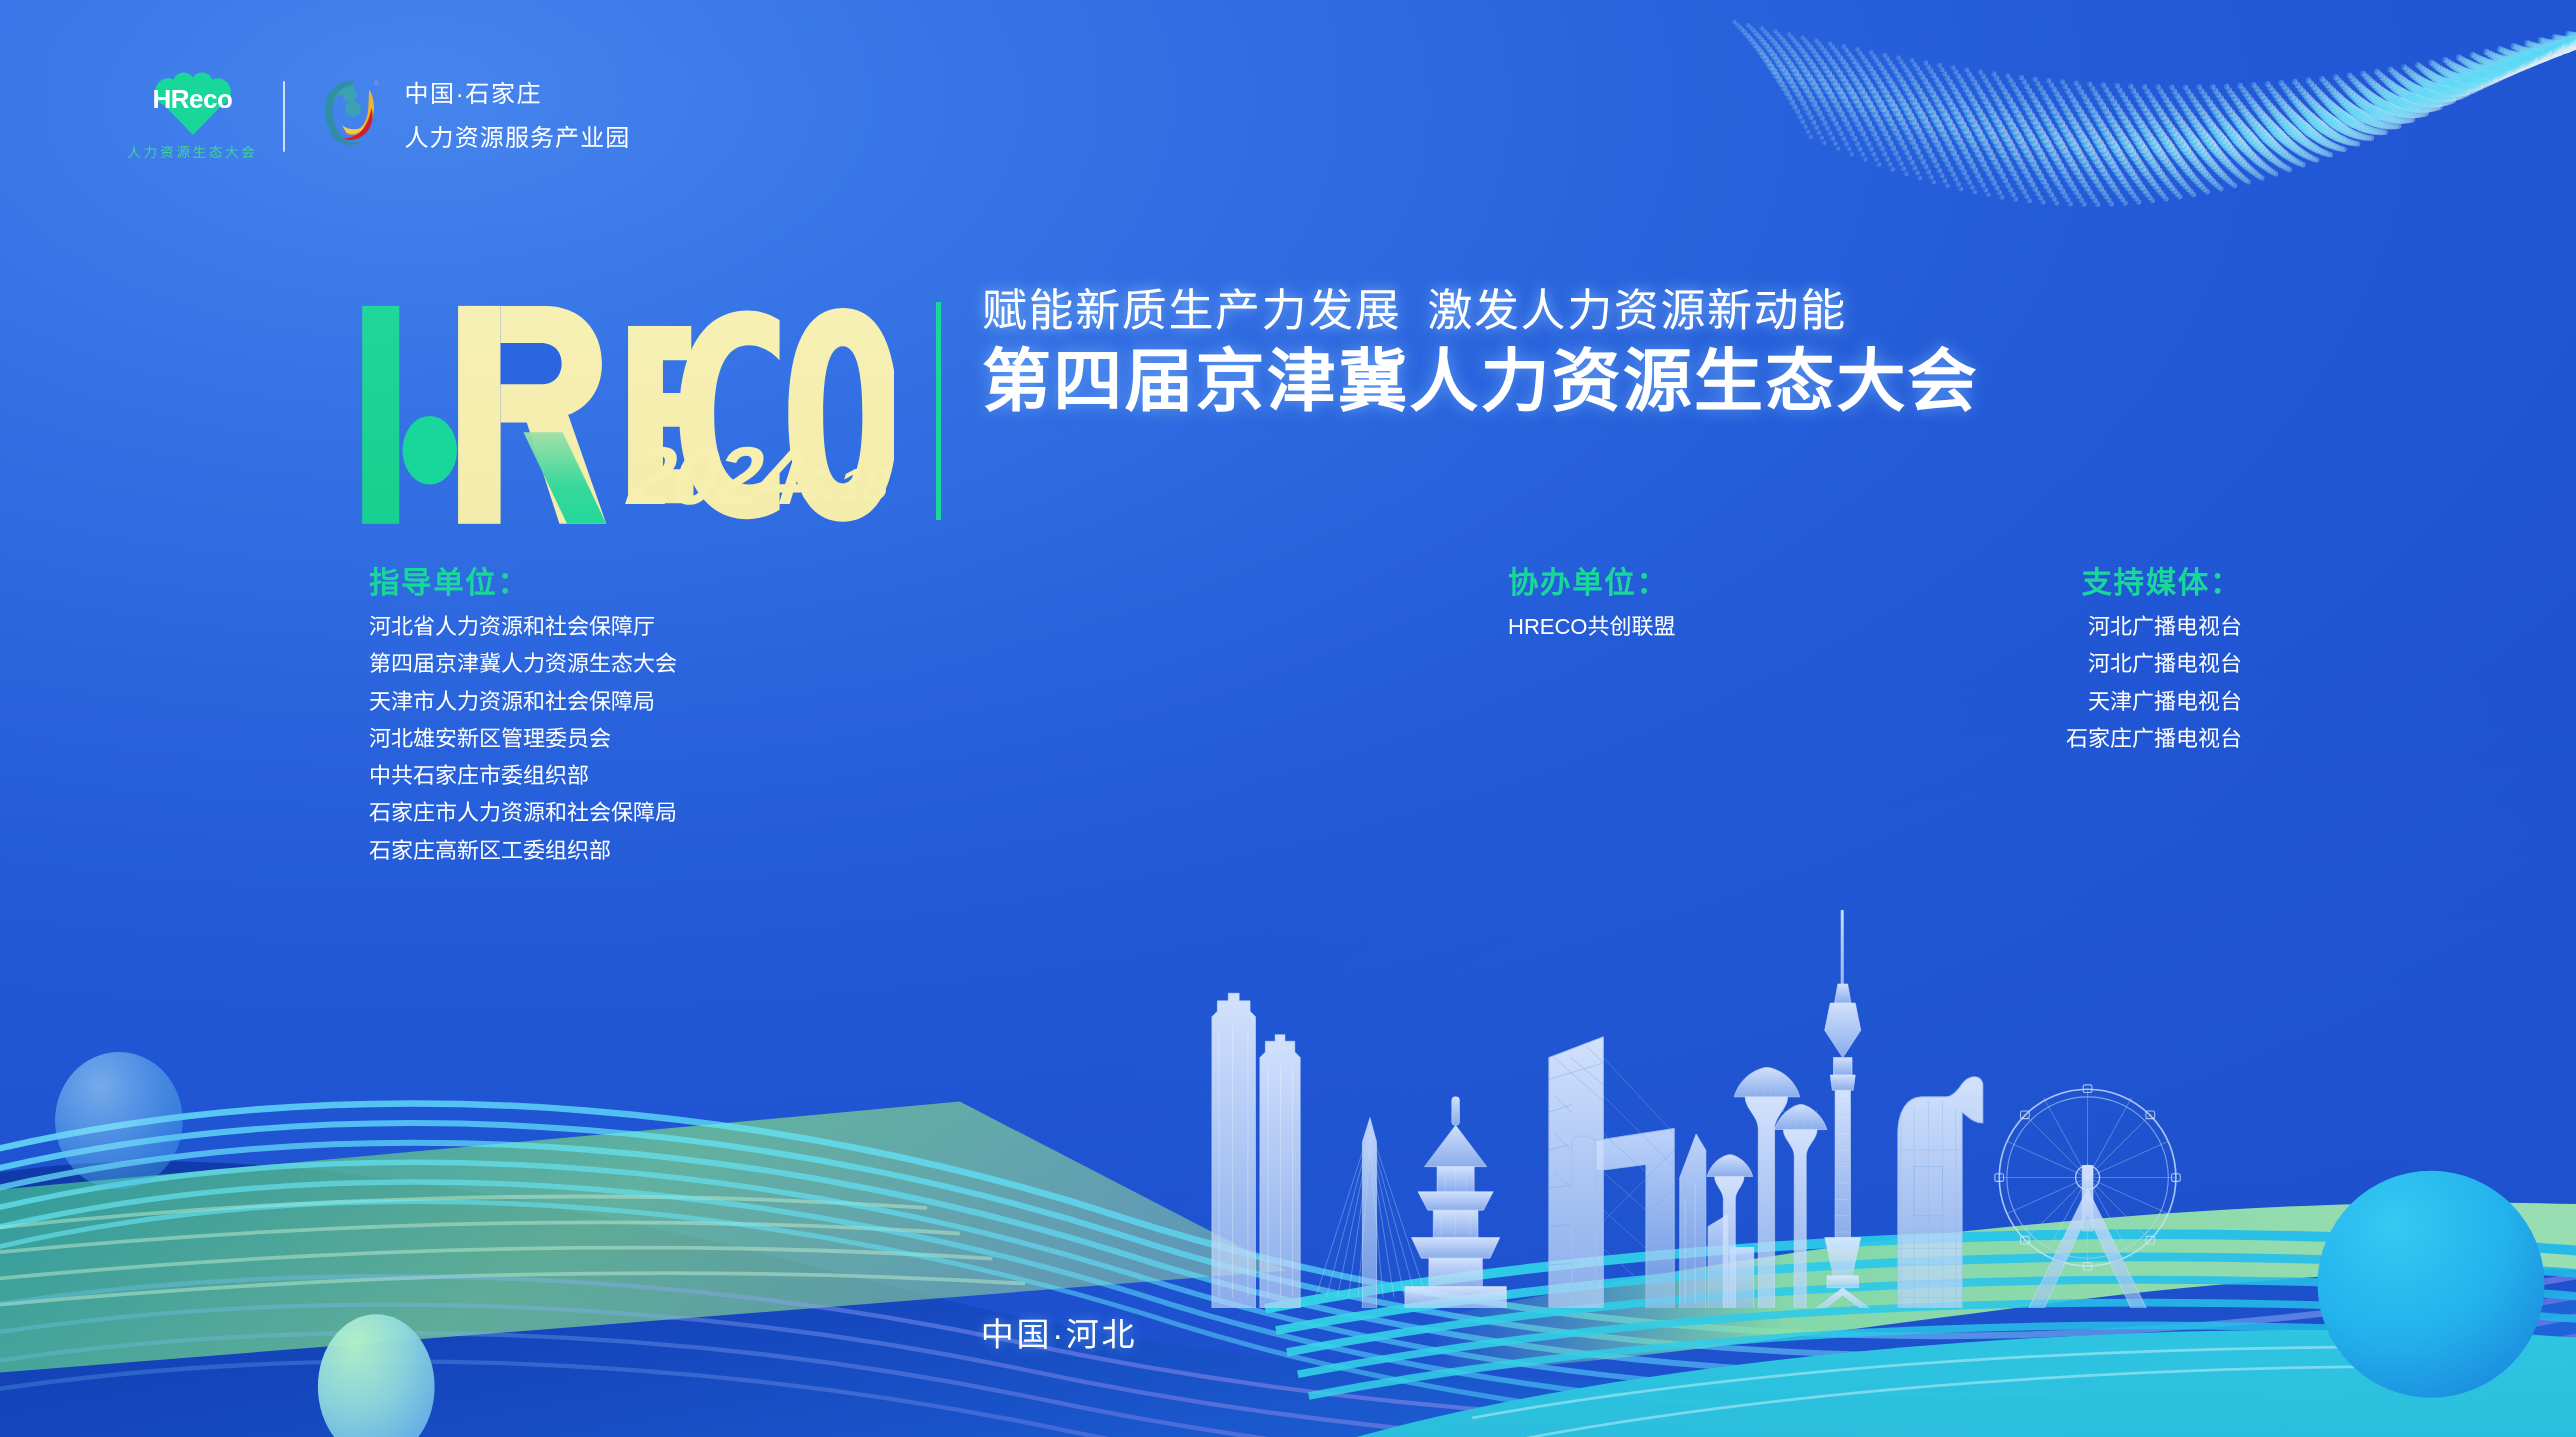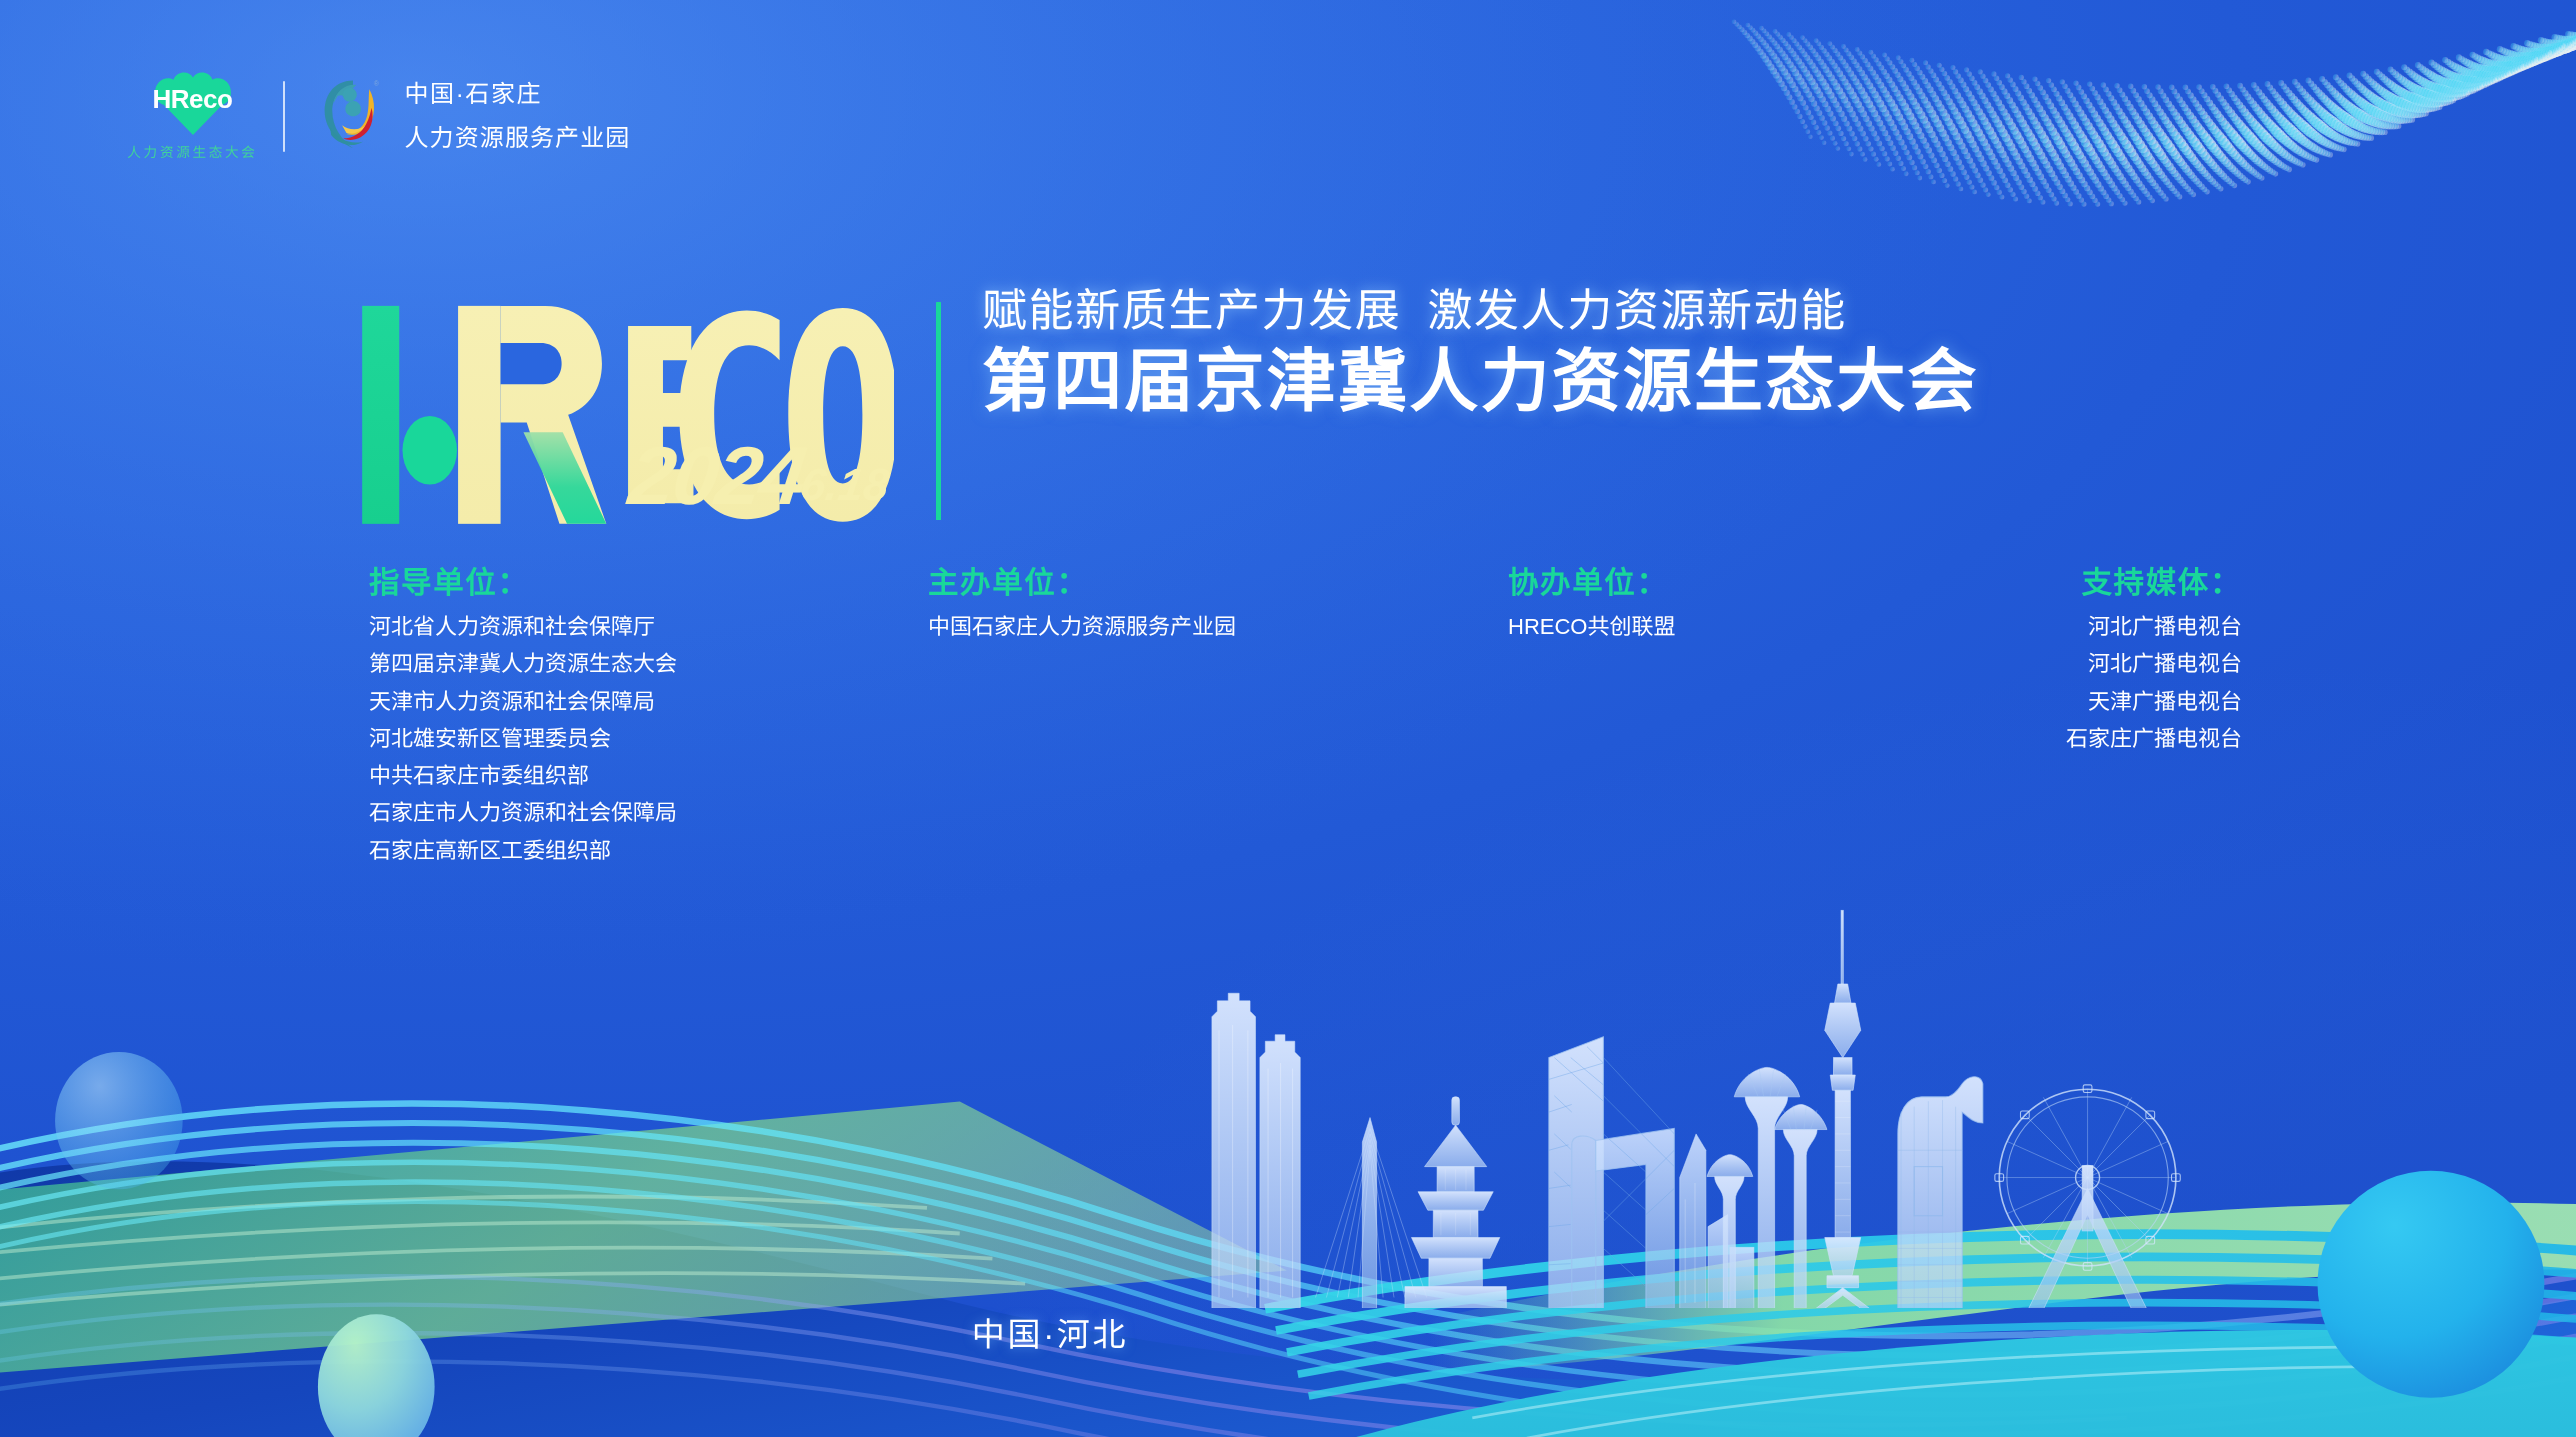--- a/index.html
+++ b/index.html
@@ -87,21 +87,21 @@
   #col-cohost{left:1484px;}
   #col-media{left:1989px;text-align:right;width:229px;}
   #col-media .org-head{text-align:right;}
   #col-media .org-item{text-align:right;}
 
   
   #skyline{position:absolute;left:1189px;top:894px;width:1036px;height:414px;pointer-events:none;}
 
   
   #location{
-    position:absolute;left:0;top:1308px;width:2144px;text-align:center;
+    position:absolute;left:9px;top:1308px;width:2144px;text-align:center;
     font-size:33px;color:#ffffff;letter-spacing:2.7px;font-weight:400;
     text-shadow:0 0 11px rgba(120,190,255,.6);
   }
   .loc-inner{display:inline-block;transform:translateX(-22px);}
 </style>
 </head>
 <body>
 
 <div id="stage">
 
@@ -2401,24 +2401,20 @@
       <div class="org-head">指导单位：</div>
       <div class="org-item">河北省人力资源和社会保障厅</div>
       <div class="org-item">第四届京津冀人力资源生态大会</div>
       <div class="org-item">天津市人力资源和社会保障局</div>
       <div class="org-item">河北雄安新区管理委员会</div>
       <div class="org-item">中共石家庄市委组织部</div>
       <div class="org-item">石家庄市人力资源和社会保障局</div>
       <div class="org-item">石家庄高新区工委组织部</div>
     </div>
 
-    <div class="org-col" id="col-host">
-      <div class="org-head">主办单位：</div>
-      <div class="org-item">中国石家庄人力资源服务产业园</div>
-    </div>
 
     <div class="org-col" id="col-cohost">
       <div class="org-head">协办单位：</div>
       <div class="org-item">HRECO共创联盟</div>
     </div>
 
     <div class="org-col" id="col-media">
       <div class="org-head">支持媒体：</div>
       <div class="org-item">河北广播电视台</div>
       <div class="org-item">河北广播电视台</div>

